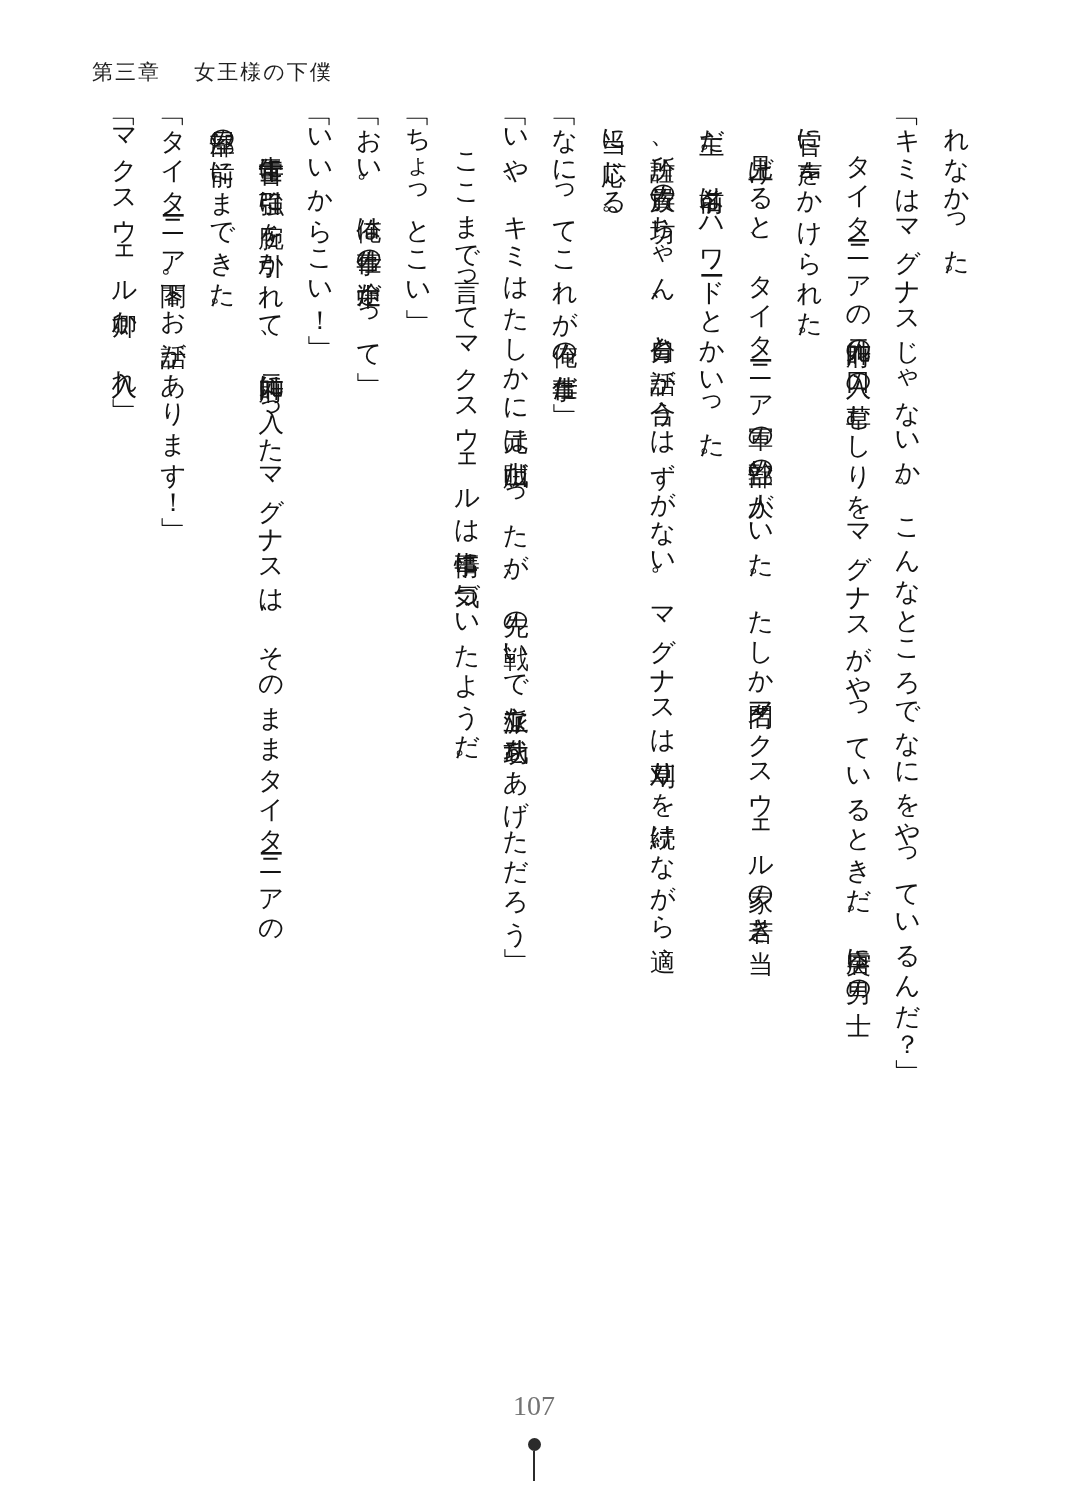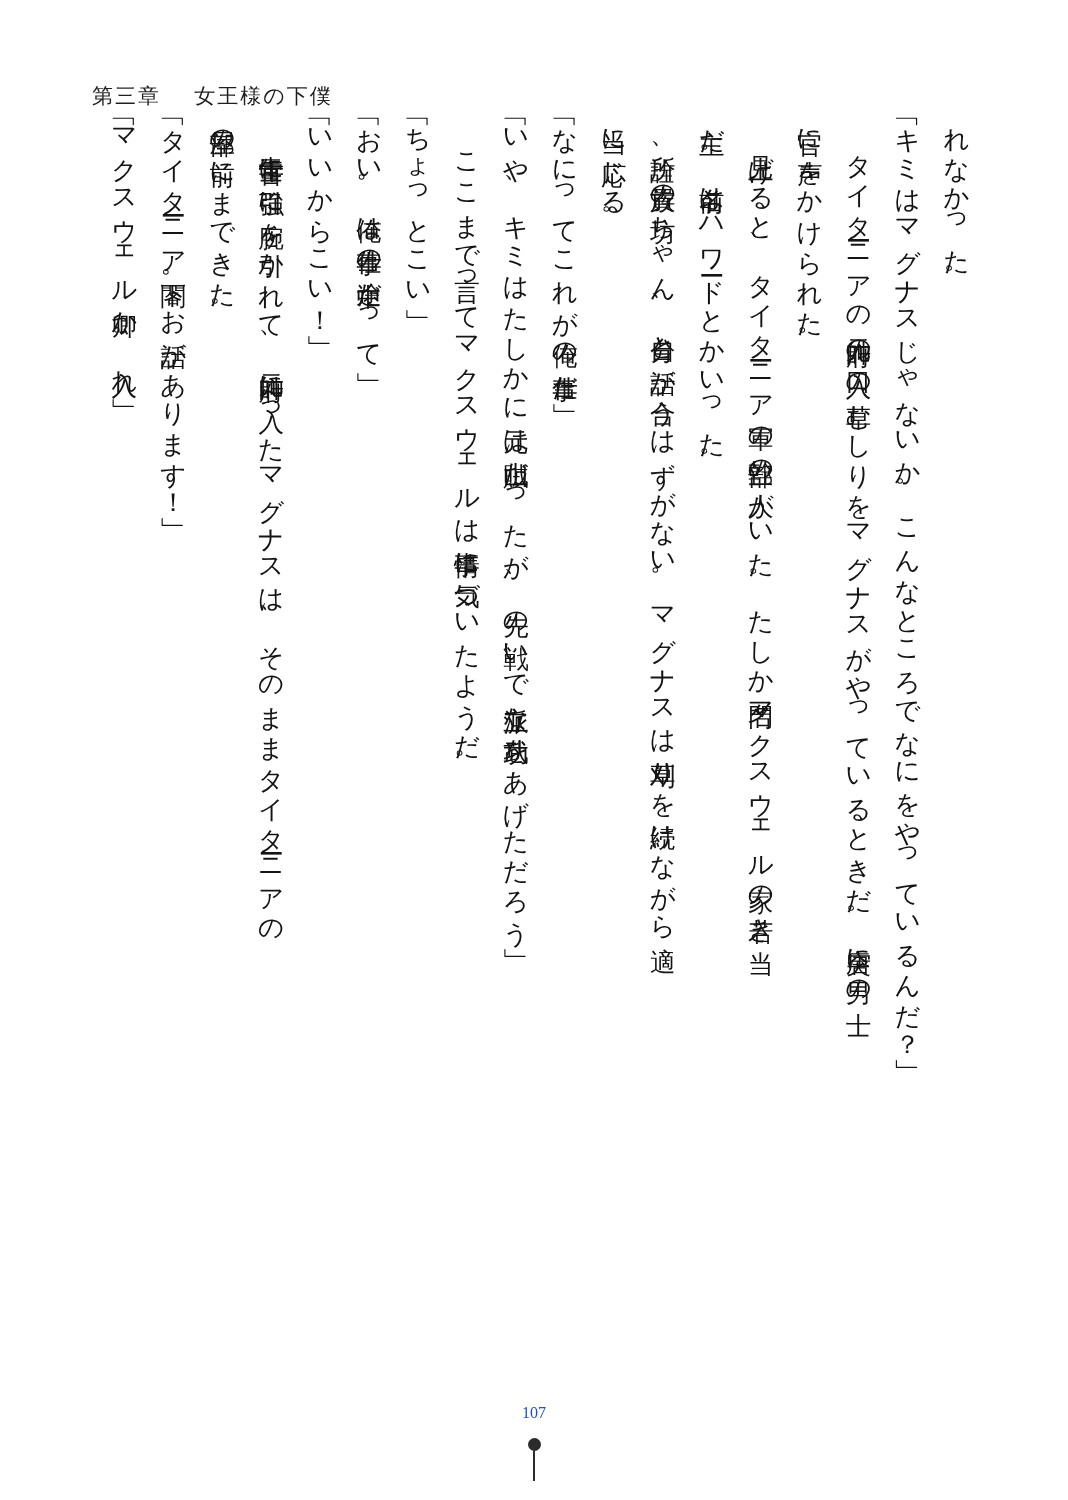--- a/index.html
+++ b/index.html
@@ -19,21 +19,20 @@
 
   
   .running-head {
     position: absolute;
     top: 58px;
     left: 92px;
     font-size: 21px;
     letter-spacing: 2px;
     white-space: nowrap;
     color: #1f1f1f;
-    margin-top: 24px;
   }
   .running-head .chap-num {
     margin-right: 26px;
   }
 
   
   .body-text {
     position: absolute;
     top: 110px;
     right: 88px;
@@ -56,22 +55,22 @@
     text-indent: 1em;
   }
 
   
   .folio {
     position: absolute;
     left: 0;
     right: 0;
     bottom: 78px;
     text-align: center;
-    font-size: 16px;
-    color: #1d4ed8;
+    font-size: 28px;
+    color: #737373;
   }
   
   .printer-mark {
     position: absolute;
     left: 50%;
     bottom: 18px;
     transform: translateX(-50%);
     width: 10px;
     height: 44px;
     display: flex;

